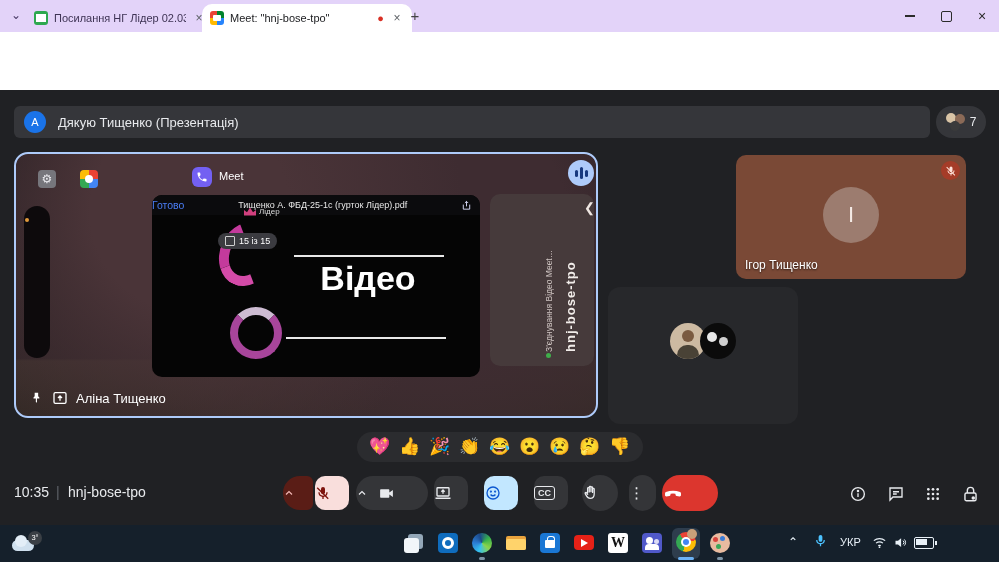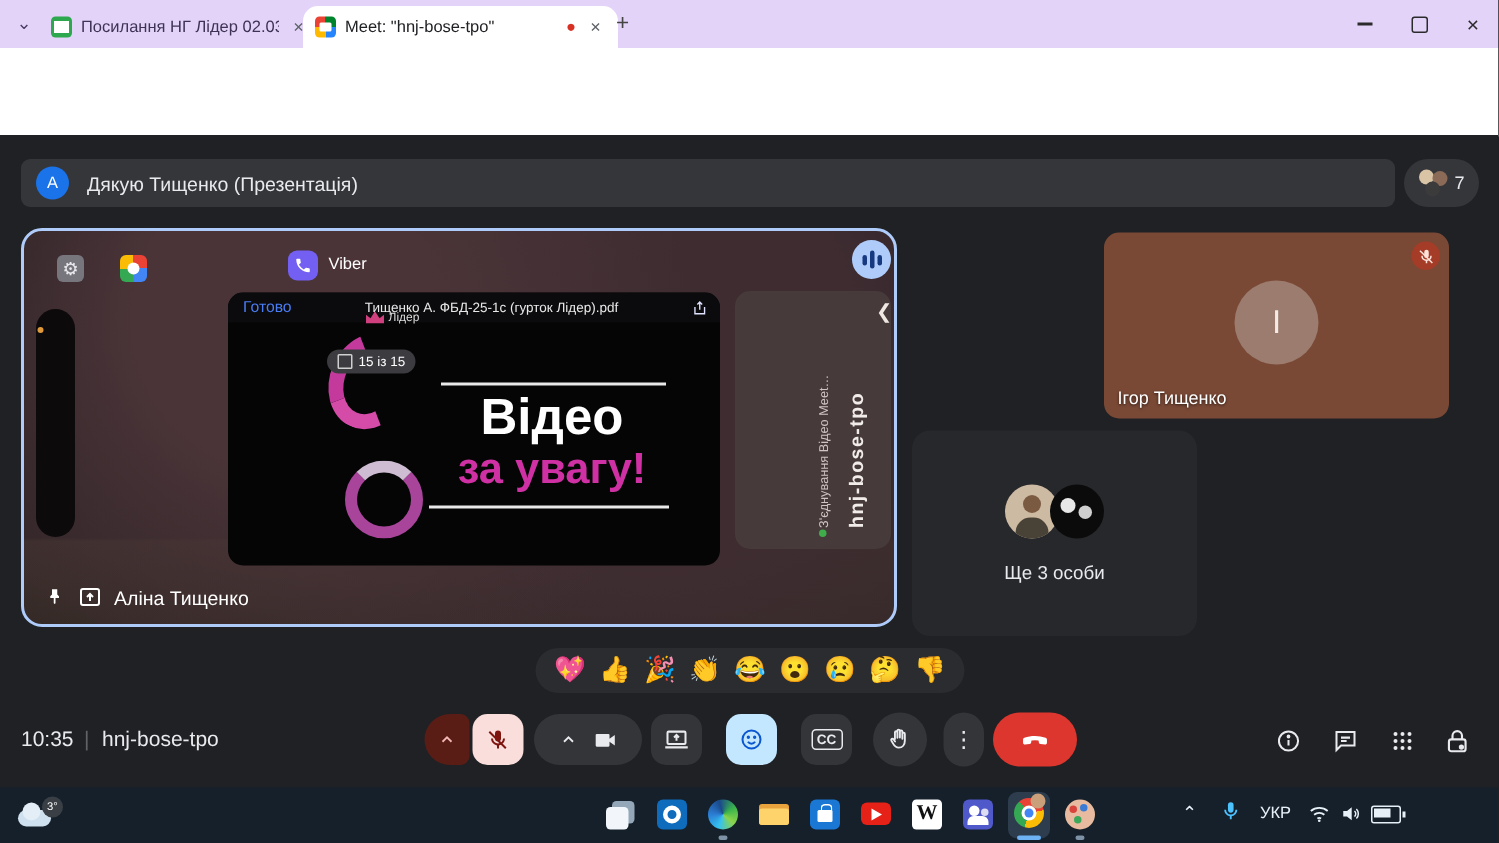--- a/index.html
+++ b/index.html
@@ -80,21 +80,21 @@
   .app-google::after{content:"";position:absolute;left:5px;top:5px;width:8px;height:8px;background:#fff;border-radius:50%}
   .app-viber{position:absolute;left:176px;top:13px;width:20px;height:20px;border-radius:6px;background:#7360f2;
             display:flex;align-items:center;justify-content:center;color:#fff}
   .viber-label{position:absolute;left:203px;top:16px;color:#fff;font-size:11px}
   .audio-ind{position:absolute;left:552px;top:6px;width:26px;height:26px;border-radius:50%;background:#aecbfa;
             display:flex;align-items:center;justify-content:center;gap:2px}
   .audio-ind i{width:3px;background:#17397f;border-radius:2px}
 
   .pdfcard{position:absolute;left:136px;top:41px;width:328px;height:182px;background:#050505;border-radius:10px;overflow:hidden}
   .pdfhead{position:absolute;left:0;top:0;width:100%;height:20px;display:flex;align-items:center;background:#0b0b0d}
-  .pdf-done{color:#4a7df5;font-size:10.5px;margin-left:10px}
+  .pdf-done{color:#4a7df5;font-size:10.5px;}
   .pdf-name{color:#e8e8e8;font-size:9px;margin:0 auto;white-space:nowrap}
   .pdf-share{margin-right:8px;color:#dfe3ff}
   .logo-lider{position:absolute;left:92px;top:12px;display:flex;align-items:center;gap:3px;color:#ddd;font-size:8px}
   .crown{width:12px;height:8px;background:#d1407e;clip-path:polygon(0 100%,0 30%,25% 58%,50% 0,75% 58%,100% 30%,100% 100%)}
   .pagebadge{position:absolute;left:66px;top:38px;height:16px;background:#3b3b40;border-radius:8px;
             display:flex;align-items:center;gap:4px;padding:0 7px;color:#fff;font-size:9px}
   .pagebadge i{width:8px;height:8px;border:1px solid #cfcfcf;border-radius:1px;display:block}
   .swoosh{position:absolute;left:68px;top:26px;width:34px;height:46px;border:10px solid transparent;
           border-left-color:#c43a9c;border-bottom-color:#d44ba8;border-radius:50%;transform:rotate(24deg)}
   .slide-line{position:absolute;height:2px;background:#e9e9e9}
@@ -118,21 +118,21 @@
   .sil{position:relative;width:100%;height:100%;border-radius:50%;overflow:hidden;
        background:linear-gradient(#d9d4c8 0 100%)}
   .sil::before{content:"";position:absolute;left:50%;top:18%;width:26%;height:26%;margin-left:-13%;border-radius:50%;background:#6b5847}
   .sil::after{content:"";position:absolute;left:50%;top:44%;width:52%;height:56%;margin-left:-26%;border-radius:40% 40% 0 0;background:#2e2b29}
   .frame{position:absolute;background:#d9e0e3;border:2px solid #53575a;box-sizing:border-box}
 
   .reactions{position:absolute;left:357px;top:342px;width:286px;height:30px;background:#2b2c2f;border-radius:16px;
              display:flex;align-items:center;justify-content:space-around;padding:0 8px;box-sizing:border-box}
   .reactions span{font-size:17px;line-height:30px}
 
-  .ctl{position:absolute;display:flex;align-items:center;justify-content:center;color:#e8eaed}
+  .ctl{position:absolute;display:flex;align-items:center;color:#e8eaed}
   .footer-text{position:absolute;top:394px;color:#e8eaed;font-size:14px}
 
   
   .taskbar{position:absolute;left:0;top:525px;width:999px;height:37px;background:#15202b}
   .tb-ic{position:absolute;top:8px;width:20px;height:20px}
   .rundot{position:absolute;width:6px;height:3px;border-radius:2px;background:#7d93a5;top:32px}
   .tray{position:absolute;color:#e8f0f7;font-size:11px}
 </style>
 </head>
 <body>
@@ -235,21 +235,21 @@
     <div class="phone-edge"></div>
     <div class="phone-dot"></div>
 
     <div class="app-gear">⚙</div>
     <div class="app-google"></div>
     <div class="app-viber">
       <svg viewBox="0 0 24 24" width="12" height="12" fill="currentColor">
           <path d="M6.6 10.8c1.4 2.8 3.8 5.1 6.6 6.6l2.2-2.2c.3-.3.7-.4 1-.2 1.1.4 2.3.6 3.6.6.6 0 1 .4 1 1V20c0 .6-.4 1-1 1C10.6 21 3 13.4 3 4c0-.6.4-1 1-1h3.5c.6 0 1 .4 1 1 0 1.2.2 2.4.6 3.6.1.3 0 .7-.2 1l-2.3 2.2z"></path>
         </svg>
     </div>
-    <div class="viber-label">Viber</div>
+    <div class="viber-label">Meet</div>
 
     <div class="audio-ind">
       <i style="height:7px"></i>
         <i style="height:12px"></i>
         <i style="height:7px"></i>
     </div>
 
     <div class="pdfcard">
       <div class="pdfhead">
         <span class="pdf-done">Готово</span>
@@ -265,21 +265,20 @@
       <div class="logo-lider">
         <span class="crown"></span>
         <span>Лідер</span>
       </div>
       <div class="pagebadge">
         <i></i>
         <span>15 із 15</span>
       </div>
       <div class="slide-line" style="left:142px;top:60px;width:150px"></div>
       <div class="slide-t1">Відео</div>
-      <div class="slide-t2">за увагу!</div>
       <div class="slide-line" style="left:134px;top:142px;width:160px"></div>
       <div class="ring"></div>
     </div>
 
     <div class="sidecard">
       <span class="vtext side-status">З'єднування Відео Meet…</span>
       <span class="side-dot"></span>
       <span class="vtext side-code">hnj-bose-tpo</span>
     </div>
 
@@ -314,21 +313,20 @@
 
   <div class="tile" style="left:608px;top:197px;width:190px;height:137px;background:#27282b;border-radius:12px">
     <div class="circ-avatar" style="left:62px;top:36px;width:36px;height:36px;background:#cdbaa2;overflow:hidden">
       <span style="width:12px;height:12px;border-radius:50%;background:#7a5a40;position:absolute;top:7px"></span>
       <span style="width:22px;height:14px;border-radius:10px 10px 0 0;background:#494236;position:absolute;bottom:0"></span>
     </div>
     <div class="circ-avatar" style="left:92px;top:36px;width:36px;height:36px;background:#0b0b0b;overflow:hidden">
       <span style="width:10px;height:10px;border-radius:50%;background:#e8e8e8;position:absolute;left:7px;top:9px"></span>
       <span style="width:9px;height:9px;border-radius:50%;background:#cfcfcf;position:absolute;left:19px;top:14px"></span>
     </div>
-    <div style="position:absolute;left:0;top:88px;width:100%;text-align:center;color:#e8eaed;font-size:12.5px">Ще 3 особи</div>
   </div>
 
 
   <div class="reactions">
     <span>💖</span>
     <span>👍</span>
     <span>🎉</span>
     <span>👏</span>
     <span>😂</span>
     <span>😮</span>

